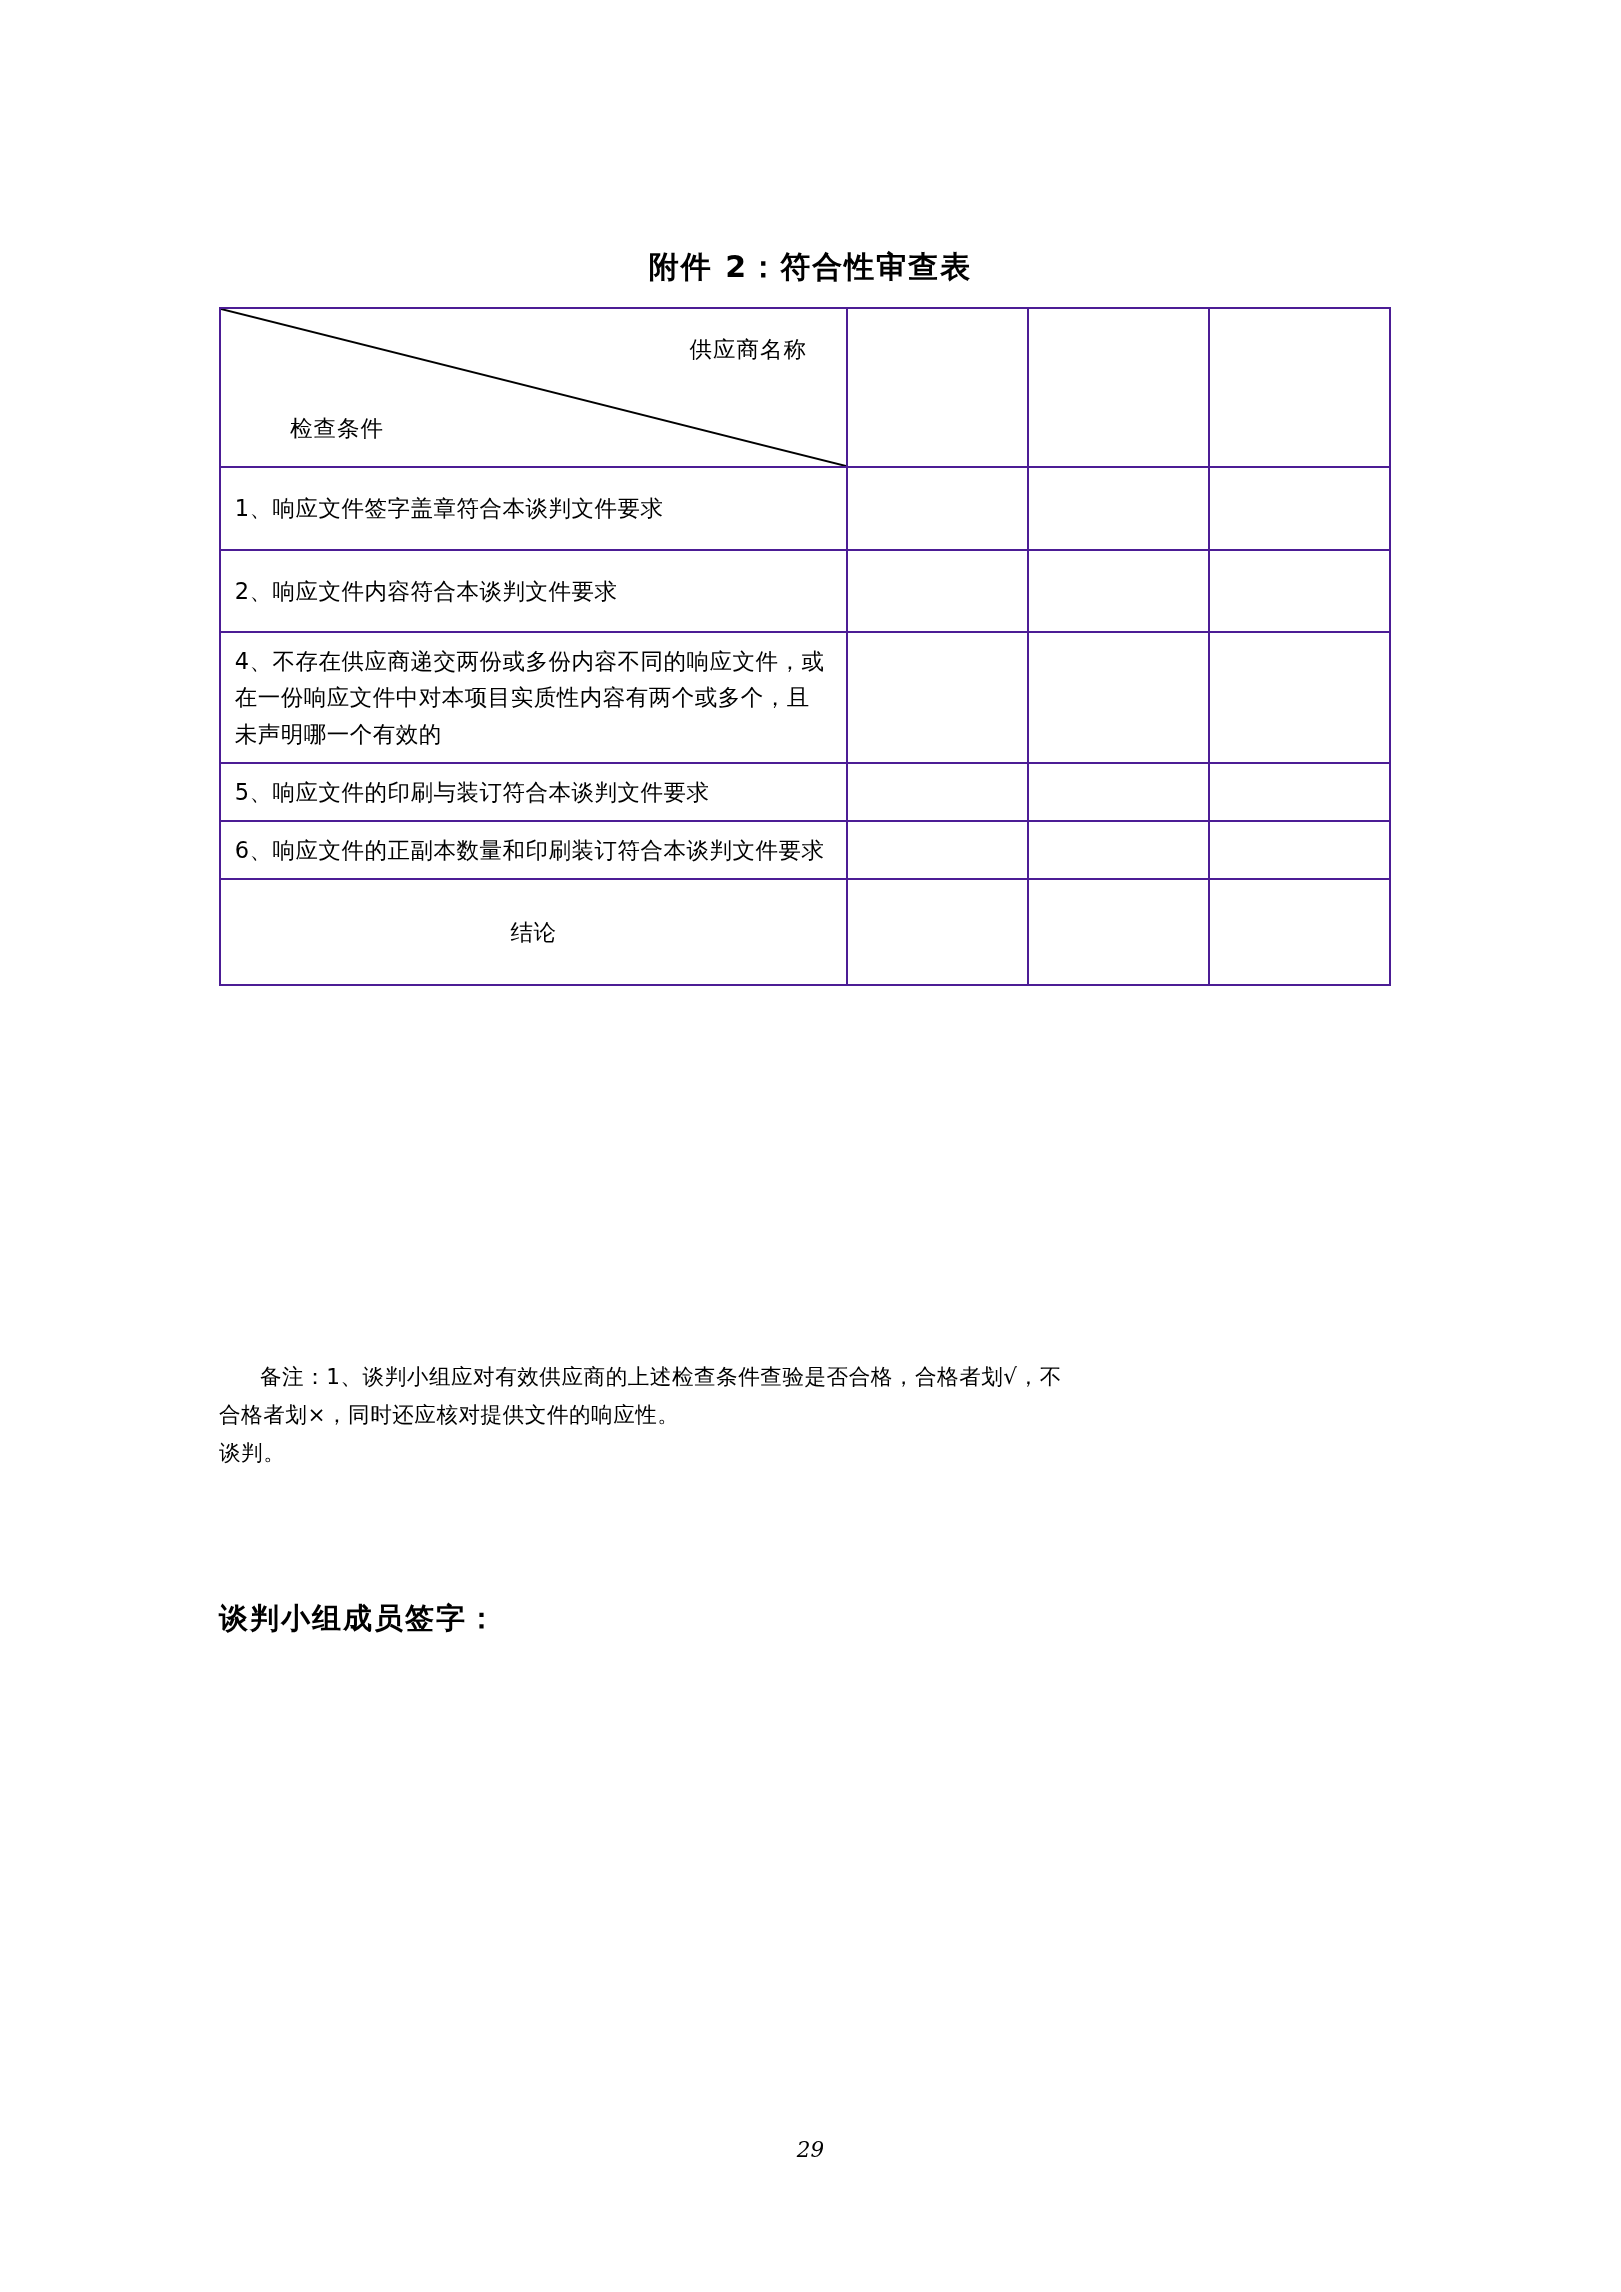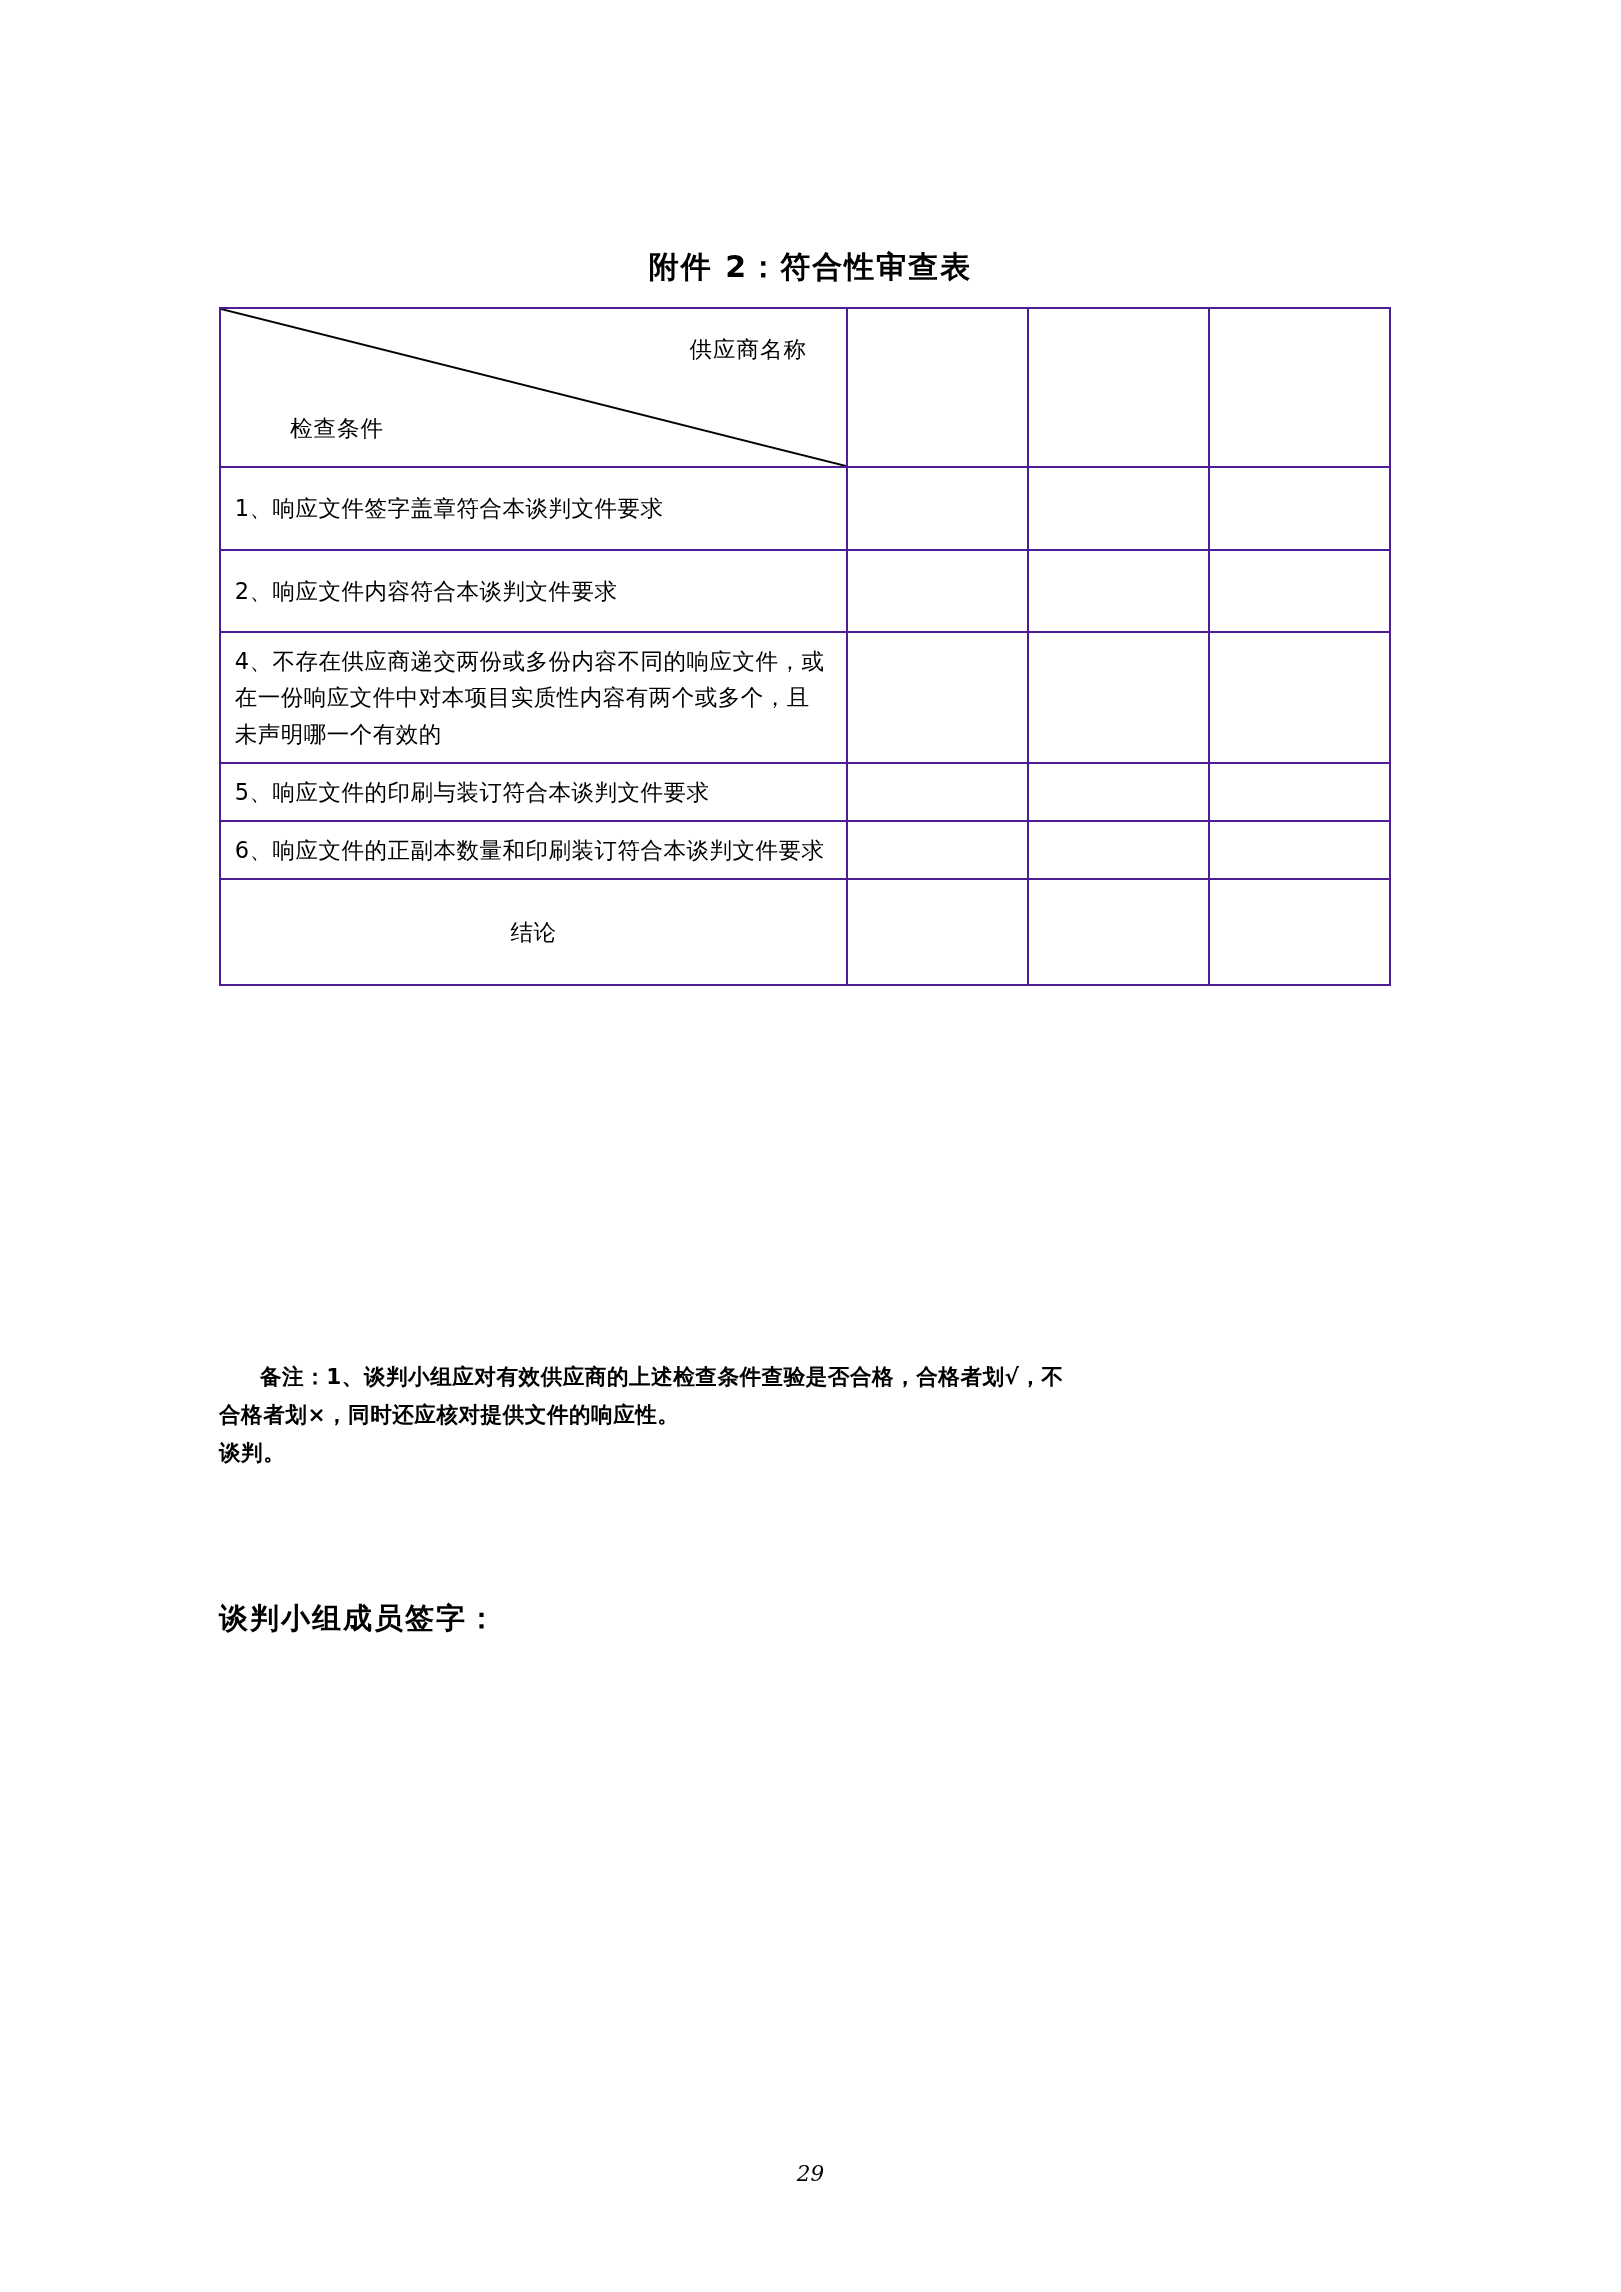--- a/index.html
+++ b/index.html
@@ -86,21 +86,20 @@
   }
   .notes {
     position: absolute;
     left: 219px;
     top: 1358px;
     width: 1176px;
     font-size: 21.6px;
     line-height: 1.75;
     font-family: "DejaVu Sans", "Liberation Sans", sans-serif;
     letter-spacing: 0.5px;
-    font-weight: bold;
   }
   .notes .ln1 { text-indent: 41px; }
   .notes .ln2 { text-indent: 0; }
   .notes .ln3 { text-indent: 82px; }
   .notes .ln4 { text-indent: 0; }
   .signature {
     position: absolute;
     left: 219px;
     top: 1588px;
     font-size: 29px;
@@ -111,21 +110,20 @@
   }
   .pagenum {
     position: absolute;
     left: 0;
     top: 2137px;
     width: 1621px;
     text-align: center;
     font-size: 21.6px;
     font-style: italic;
     font-family: "DejaVu Serif", "Liberation Serif", serif;
-    margin-top: 24px;
   }
 </style>
 </head>
 <body>
 
 <div class="page">
 
   <div class="title">附件 2：符合性审查表</div>
 
   <table class="review">

